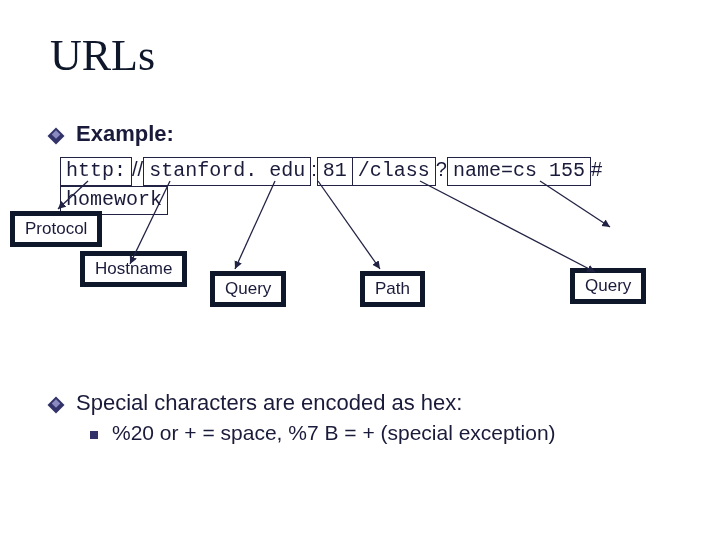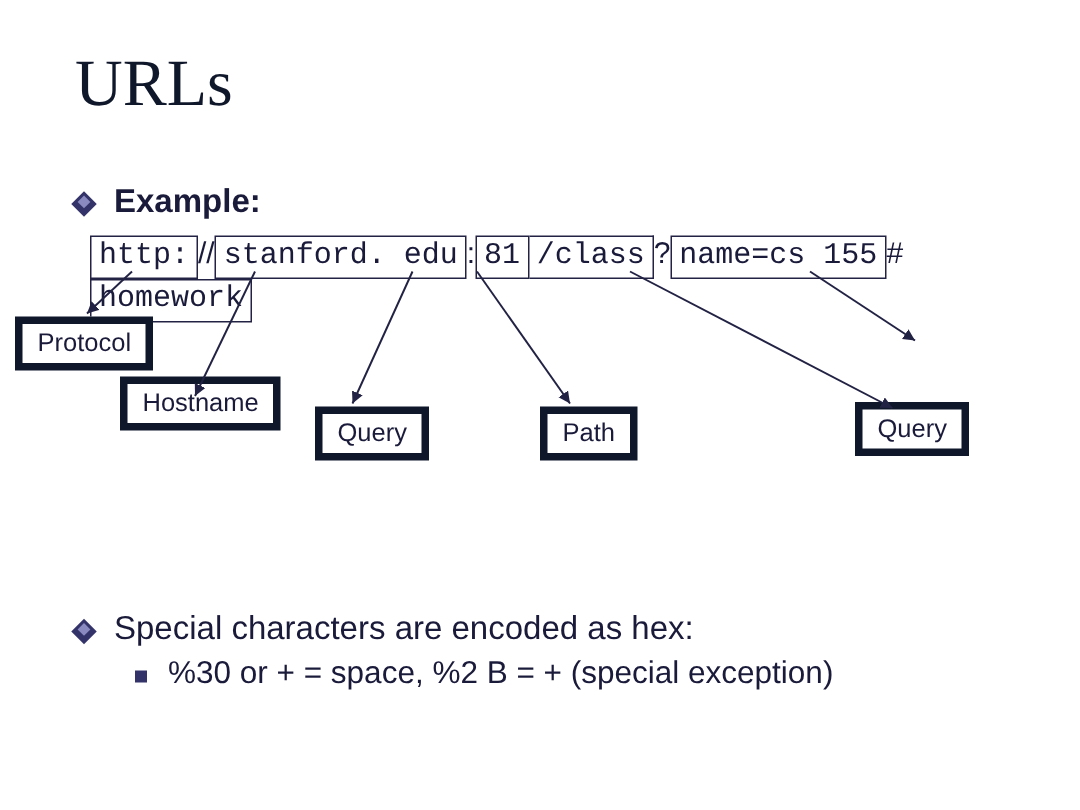--- a/index.html
+++ b/index.html
@@ -93,21 +93,21 @@
   }
   .square {
     width: 8px;
     height: 8px;
     background: #33336a;
     margin-right: 14px;
     margin-top: 10px;
     flex-shrink: 0;
   }
   .bottom-section {
-    margin-top: 16px;
+    margin-top: 0px;
   }
 </style>
 </head>
 <body>
 
 <div class="slide">
 
   <h1 class="title">URLs</h1>
 
 
@@ -152,17 +152,17 @@
     <div style="height:175px;"></div>
   </div>
 
   <div class="bottom-section">
     <div class="bullet-row" style="margin-bottom:4px;">
       <div class="diamond"></div>
       <div>Special characters are encoded as hex:</div>
     </div>
     <div class="sub-bullet-row">
       <div class="square"></div>
-      <div>%30 or + = space, %2 B = +  (special exception)</div>
+      <div>%20 or + = space, %7 B = +  (special exception)</div>
     </div>
   </div>
 
 </div>
 
 </body></html>

